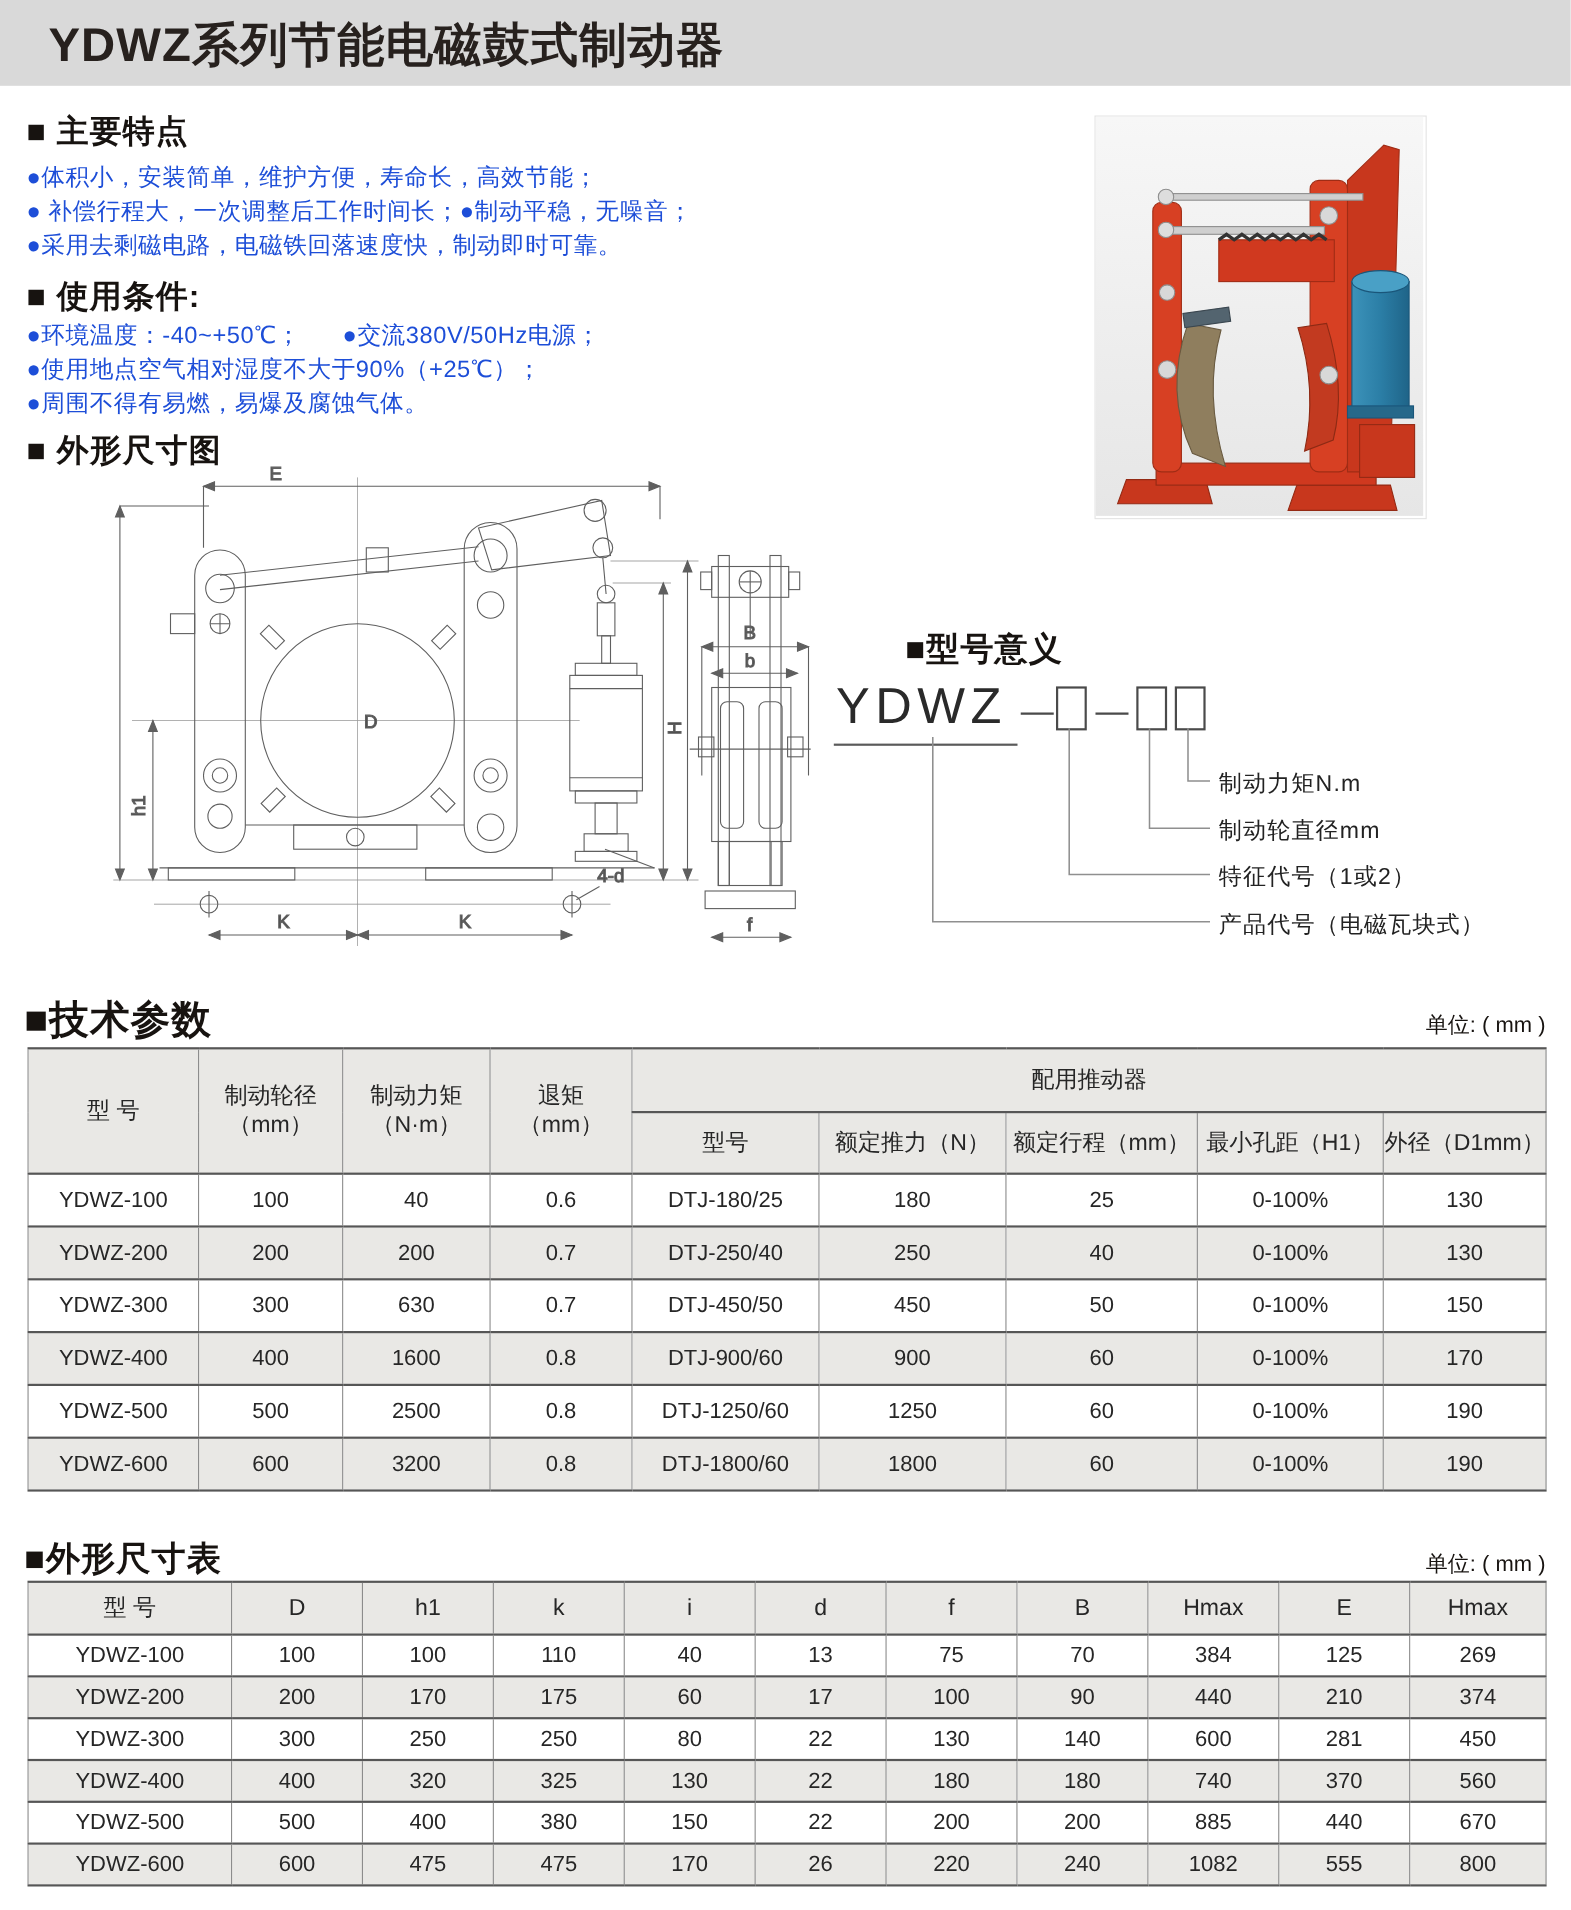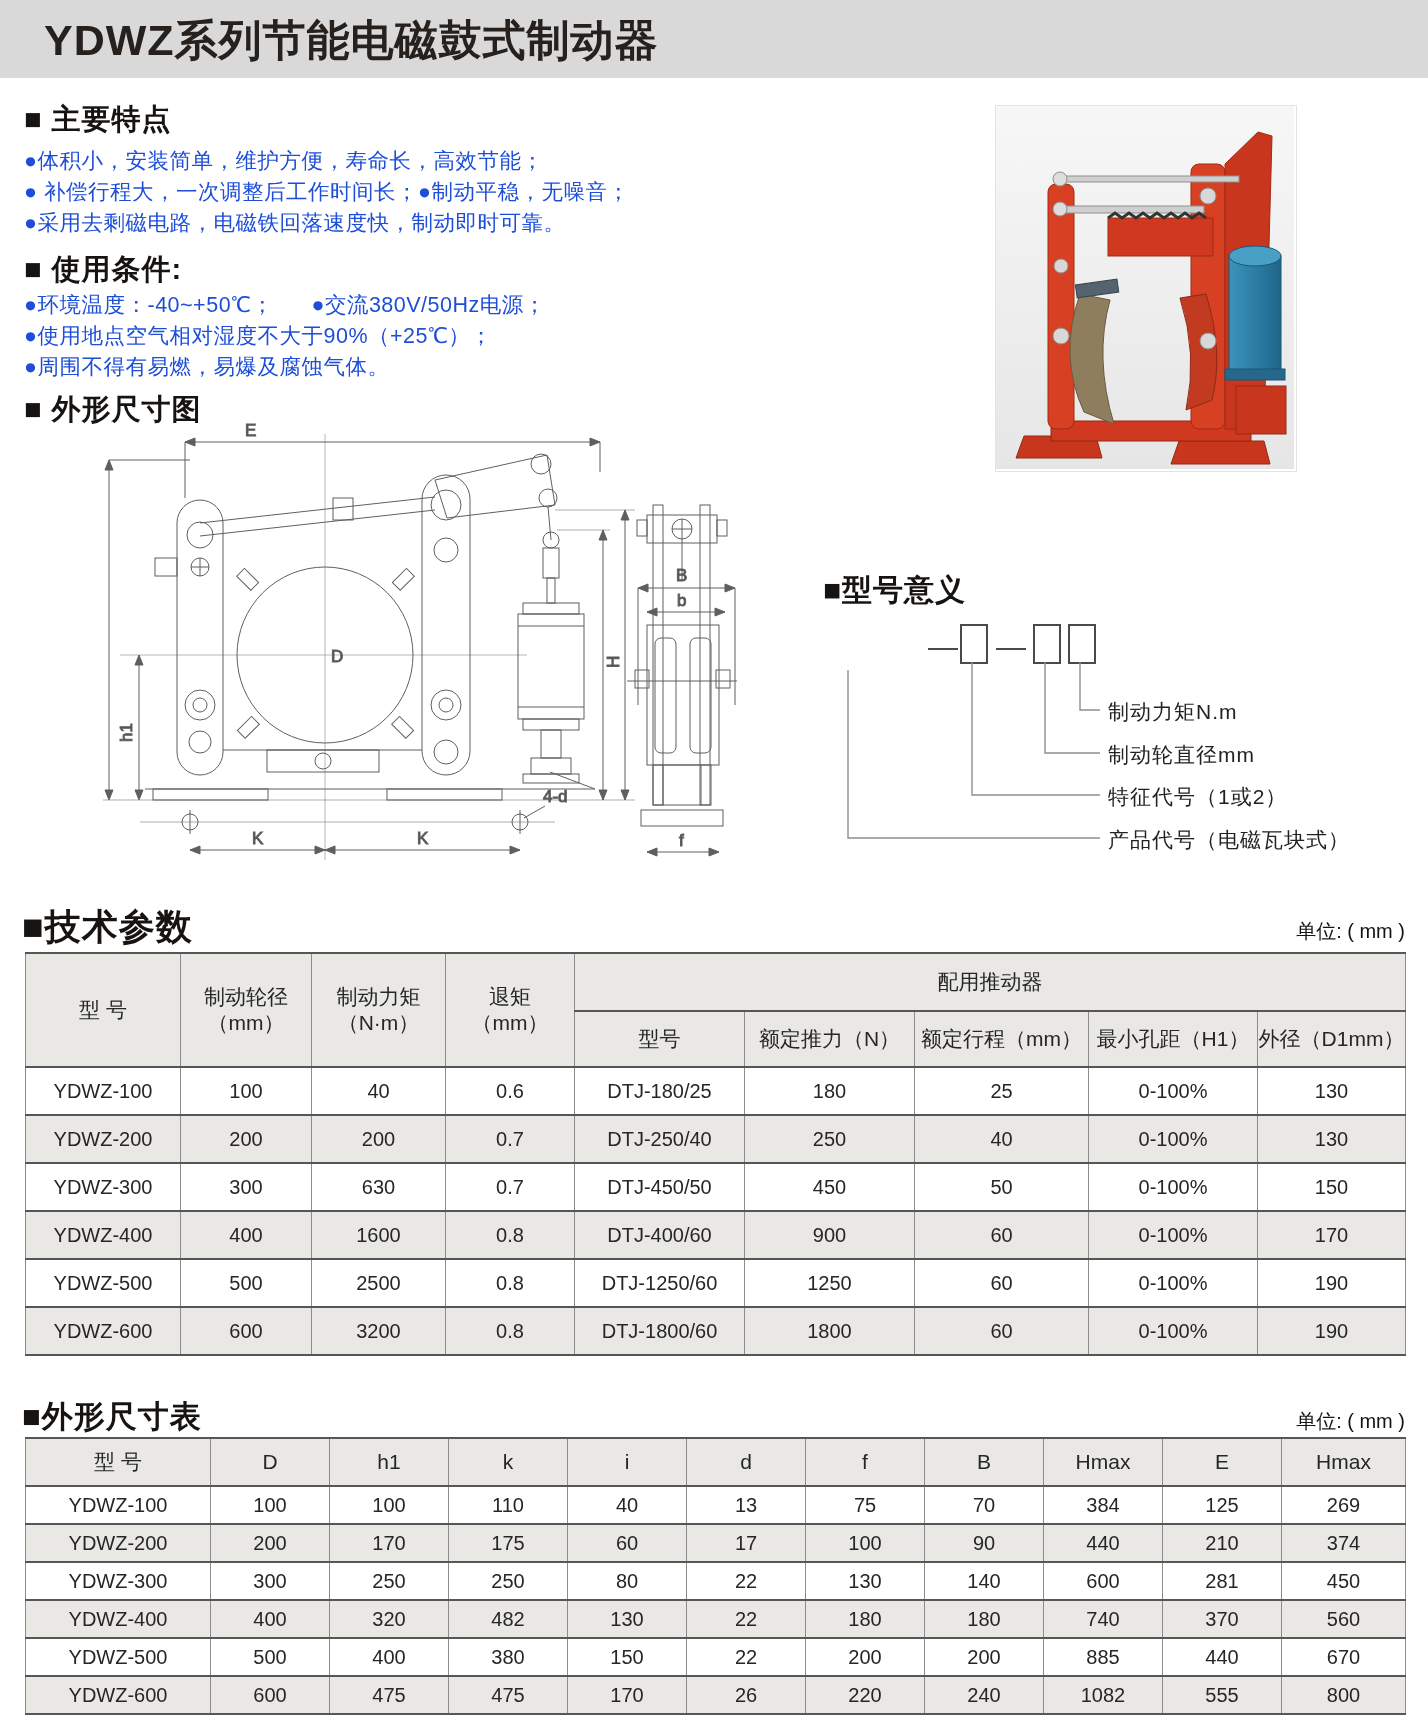--- a/index.html
+++ b/index.html
@@ -245,20 +245,21 @@
 
   <circle cx="65" cy="230" r="8" fill="#d8d8d8" stroke="#8f8f8f"></circle>
   <circle cx="212" cy="235" r="8" fill="#d8d8d8" stroke="#8f8f8f"></circle>
   <circle cx="212" cy="90" r="8" fill="#d8d8d8" stroke="#8f8f8f"></circle>
   <circle cx="65" cy="160" r="7" fill="#d8d8d8" stroke="#8f8f8f"></circle>
 </svg>
 </div>
 
 <div class="abs" style="left:748px;top:558px;width:620px;height:300px;">
   <div class="abs sec-head" style="left:75px;top:12px;font-size:30px;">■型号意义</div>
+  <div class="mm-model" style="left:10px;top:56px;">YDWZ</div>
   <div class="mm-dash" style="left:180px;top:72px;">—</div>
   <div class="mm-box" style="left:212px;top:66px;"></div>
   <div class="mm-dash" style="left:248px;top:72px;">—</div>
   <div class="mm-box" style="left:285px;top:66px;"></div>
   <div class="mm-box" style="left:320px;top:66px;"></div>
   <svg class="abs" style="left:0;top:0;" width="620" height="300" viewBox="0 0 620 300" stroke="#8f8f8f" stroke-width="1.4" fill="none">
     <path d="M332 104 V152 H352"></path>
     <path d="M297 104 V195 H352"></path>
     <path d="M224 104 V237 H352"></path>
     <path d="M100 112 V280 H352"></path>
@@ -335,21 +336,21 @@
         <td>450</td>
         <td>50</td>
         <td>0-100%</td>
         <td>150</td>
       </tr>
       <tr>
         <td>YDWZ-400</td>
         <td>400</td>
         <td>1600</td>
         <td>0.8</td>
-        <td>DTJ-400/60</td>
+        <td>DTJ-900/60</td>
         <td>900</td>
         <td>60</td>
         <td>0-100%</td>
         <td>170</td>
       </tr>
       <tr>
         <td>YDWZ-500</td>
         <td>500</td>
         <td>2500</td>
         <td>0.8</td>
@@ -442,21 +443,21 @@
         <td>130</td>
         <td>140</td>
         <td>600</td>
         <td>281</td>
         <td>450</td>
       </tr>
       <tr>
         <td>YDWZ-400</td>
         <td>400</td>
         <td>320</td>
-        <td>482</td>
+        <td>325</td>
         <td>130</td>
         <td>22</td>
         <td>180</td>
         <td>180</td>
         <td>740</td>
         <td>370</td>
         <td>560</td>
       </tr>
       <tr>
         <td>YDWZ-500</td>

